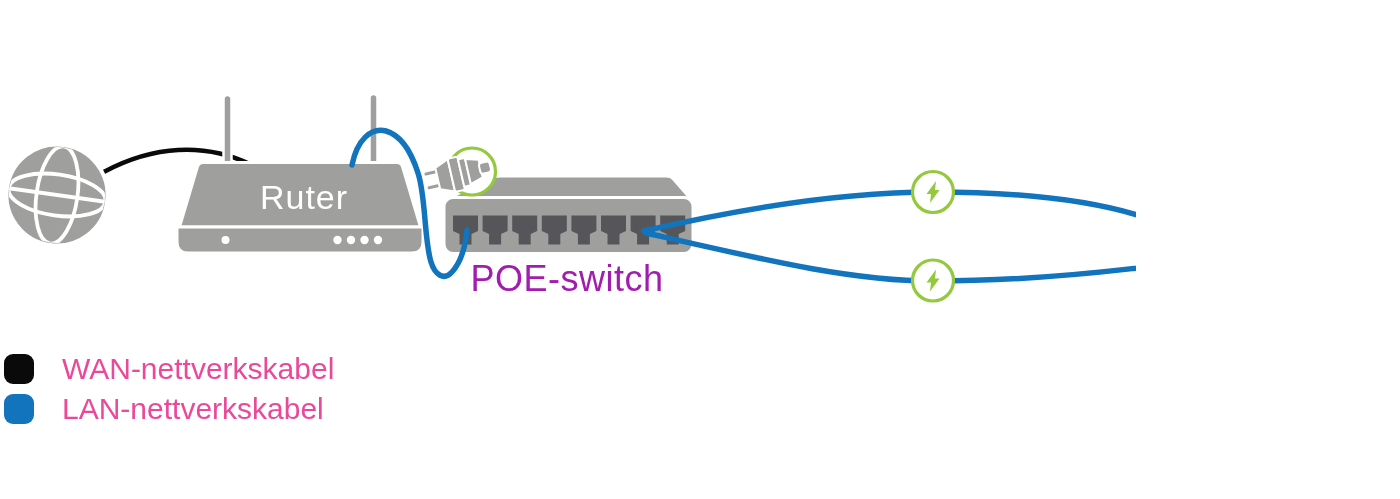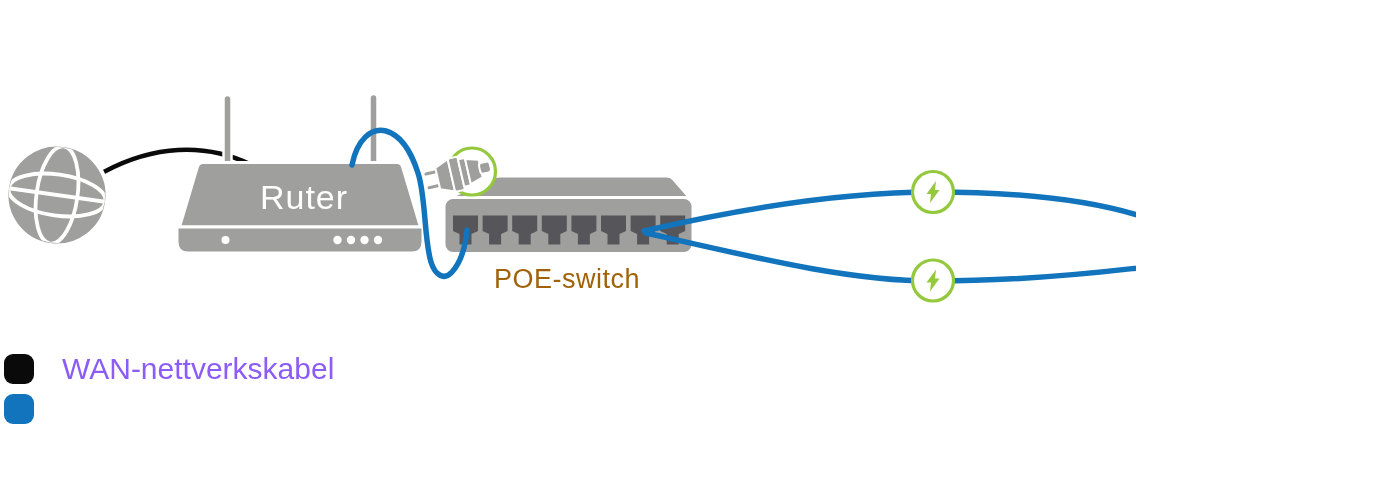--- a/index.html
+++ b/index.html
@@ -10,29 +10,29 @@
   .dev2{fill:#9f9f9e;stroke:#ffffff;stroke-width:2.5;stroke-linejoin:round;}
   .plugpart{fill:#9f9f9e;stroke:#ffffff;stroke-width:2;stroke-linejoin:round;}
   .cable-wan{fill:none;stroke:#0a0a0a;stroke-width:4.5;stroke-linecap:round;}
   .cable-lan{fill:none;stroke:#1174bc;stroke-width:5.5;stroke-linecap:round;}
   .grid{fill:none;stroke:#ffffff;stroke-width:3.8;stroke-linecap:round;}
   .port{fill:#56565a;}
   .poe-ring{fill:#ffffff;stroke:#94c83d;stroke-width:3.2;}
   .bolt{fill:#94c83d;}
   .dev-label{position:absolute;transform:translate(-50%,-50%);white-space:nowrap;}
   .router-label{left:304px;top:197px;font-size:34px;font-weight:400;color:#ffffff;letter-spacing:1px;}
-  .switch-label{left:567px;top:279px;font-size:27px;color:#a16207;letter-spacing:0.5px;}
+  .switch-label{left:567px;top:279px;font-size:36px;color:#a21caf;letter-spacing:0.5px;}
   .legend{position:absolute;left:4px;top:354px;}
   .legend-row{display:flex;align-items:center;height:30px;margin-bottom:10px;}
   .legend-row.last{margin-top:4px;height:31px;margin-bottom:0;}
   .swatch{display:inline-block;width:30px;height:30px;border-radius:9px;flex:0 0 auto;}
   .swatch-black{background:#0a0a0a;}
   .swatch-blue{background:#1174bc;}
   .swatch-svg{flex:0 0 auto;display:block;}
-  .legend-label{margin-left:28px;font-size:30px;color:#8b5cf6;white-space:nowrap;}
+  .legend-label{margin-left:28px;font-size:30px;color:#ec4899;white-space:nowrap;}
 </style>
 </head>
 <body>
 
 <div class="stage">
 
   <svg class="art" width="1400" height="499" viewBox="0 0 1400 499">
     <defs>
       <clipPath id="globeClip">
           <circle cx="57" cy="195" r="48"></circle>
@@ -132,16 +132,17 @@
   <div class="dev-label router-label">Ruter</div>
   <div class="dev-label switch-label">POE-switch</div>
 
   <div class="legend">
     <div class="legend-row">
       <span class="swatch swatch-black"></span>
       <span class="legend-label">WAN-nettverkskabel</span>
     </div>
     <div class="legend-row">
       <span class="swatch swatch-blue"></span>
+      <span class="legend-label">LAN-nettverkskabel</span>
     </div>
   </div>
 
 </div>
 
 </body></html>

